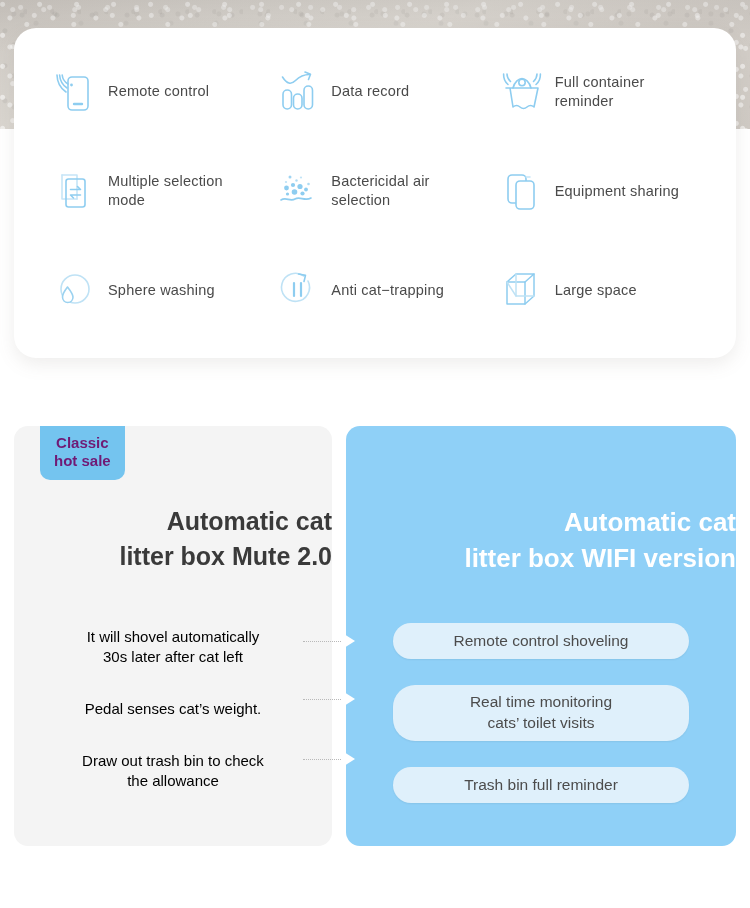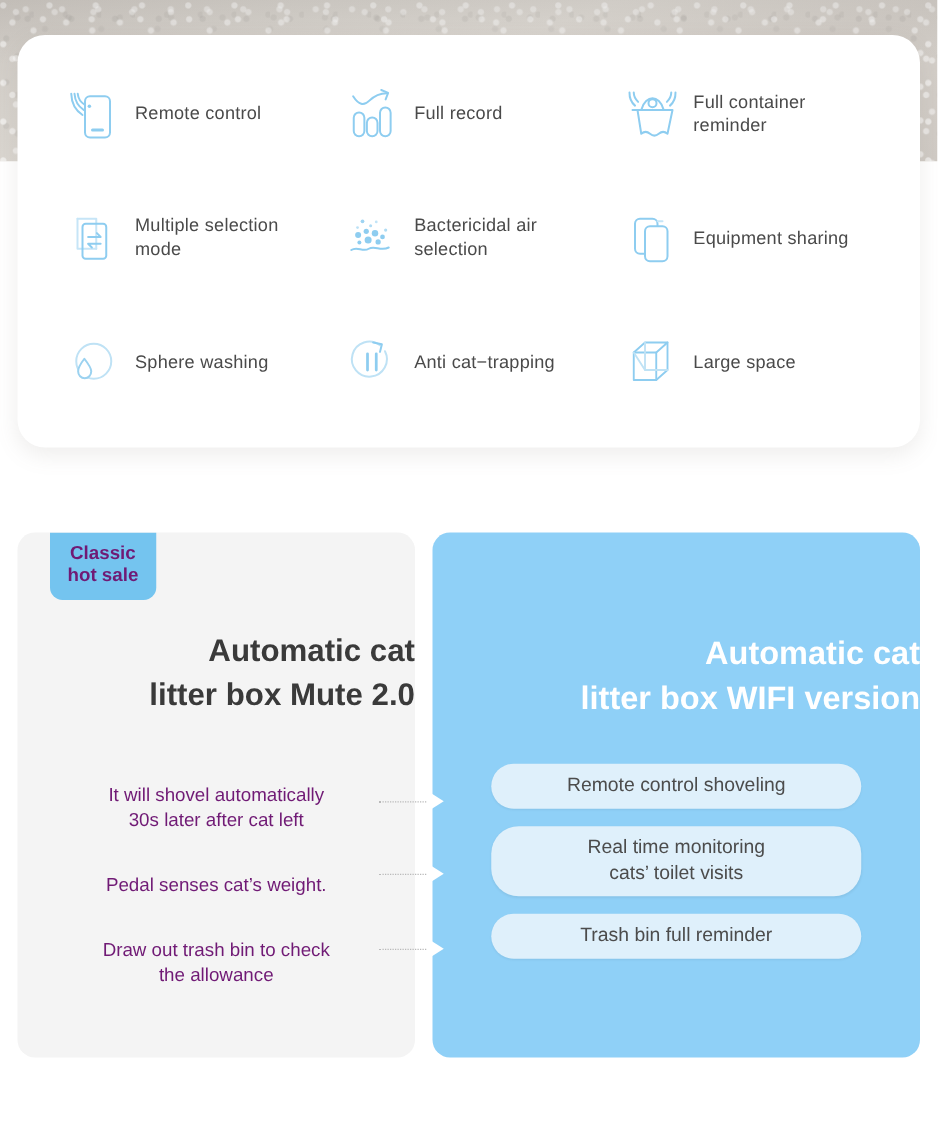--- a/index.html
+++ b/index.html
@@ -98,39 +98,40 @@
   #title-classic{top:78px;font-size:25px;line-height:1.4;color:#3a3a3a;}
   #title-wifi{top:78px;font-size:26px;line-height:1.4;color:#ffffff;}
 
   
   .left-list{
     position:absolute;left:0;top:190px;width:100%;
     display:flex;flex-direction:column;
   }
   .left-row{
     display:flex;align-items:center;justify-content:center;
-    text-align:center;color:#701a75;font-size:15px;line-height:1.35;
+    text-align:center;color:#000000;font-size:15px;line-height:1.35;
     white-space:pre-line;padding:0 16px;box-sizing:border-box;
   }
   #left-row-0{height:62px;}
   #left-row-1{height:62px;}
   #left-row-2{height:62px;}
 
   
   .right-list{
     position:absolute;left:0;top:185px;width:100%;
     display:flex;flex-direction:column;align-items:center;gap:14px;
   }
   .pill{
     width:296px;
     background:#dff0fb;border-radius:22px;
     color:#4c4c4c;font-size:15.5px;line-height:1.33;
     text-align:center;white-space:pre-line;
     display:flex;align-items:center;justify-content:center;
     box-shadow:0 1px 2px rgba(0,0,0,.06);
+    margin-top:12px;
   }
   #pill-0{height:36px;}
   #pill-1{height:56px;}
   #pill-2{height:36px;}
 
   
   .connector{
     position:absolute;display:flex;align-items:center;gap:3px;
   }
   .conn-line{
@@ -172,21 +173,21 @@
     <div class="feature-item">
       <span class="feature-icon">
         <svg width="40" height="46" viewBox="0 0 40 46" fill="none" stroke="#8ecdf0" stroke-width="1.6" stroke-linecap="round" stroke-linejoin="round">
           <rect x="5" y="21" width="8.5" height="19" rx="4.2"></rect>
           <rect x="15.5" y="25" width="8.5" height="15" rx="4.2"></rect>
           <rect x="26" y="17" width="8.5" height="23" rx="4.2"></rect>
           <path d="M4.5 8 C9 15 13 16 17.5 11.5 C22 7 26 5.5 31.5 5.5"></path>
           <path d="M27 3 L32.5 5.3 L30.5 10.5"></path>
         </svg>
       </span>
-      <span class="feature-label">Full record</span>
+      <span class="feature-label">Data record</span>
     </div>
 
     <div class="feature-item">
       <span class="feature-icon">
         <svg width="42" height="46" viewBox="0 0 42 46" fill="none" stroke="#8ecdf0" stroke-width="1.6" stroke-linecap="round" stroke-linejoin="round">
           <path d="M5 19 L37 19 L33 38 Q29.5 35 26 38 Q22.5 41 19 38 Q15.5 35 12 38 L9 19"></path>
           <path d="M12 19 C13.5 12.5 18 9.5 21 9.5 C24 9.5 28.5 12.5 30 19"></path>
           <circle cx="21" cy="13.5" r="3.2"></circle>
           <path d="M9.5 12.5 C7 10 6 7.5 6 5"></path>
           <path d="M7 15.5 C3.5 12.5 2.5 9 2.6 5"></path>

